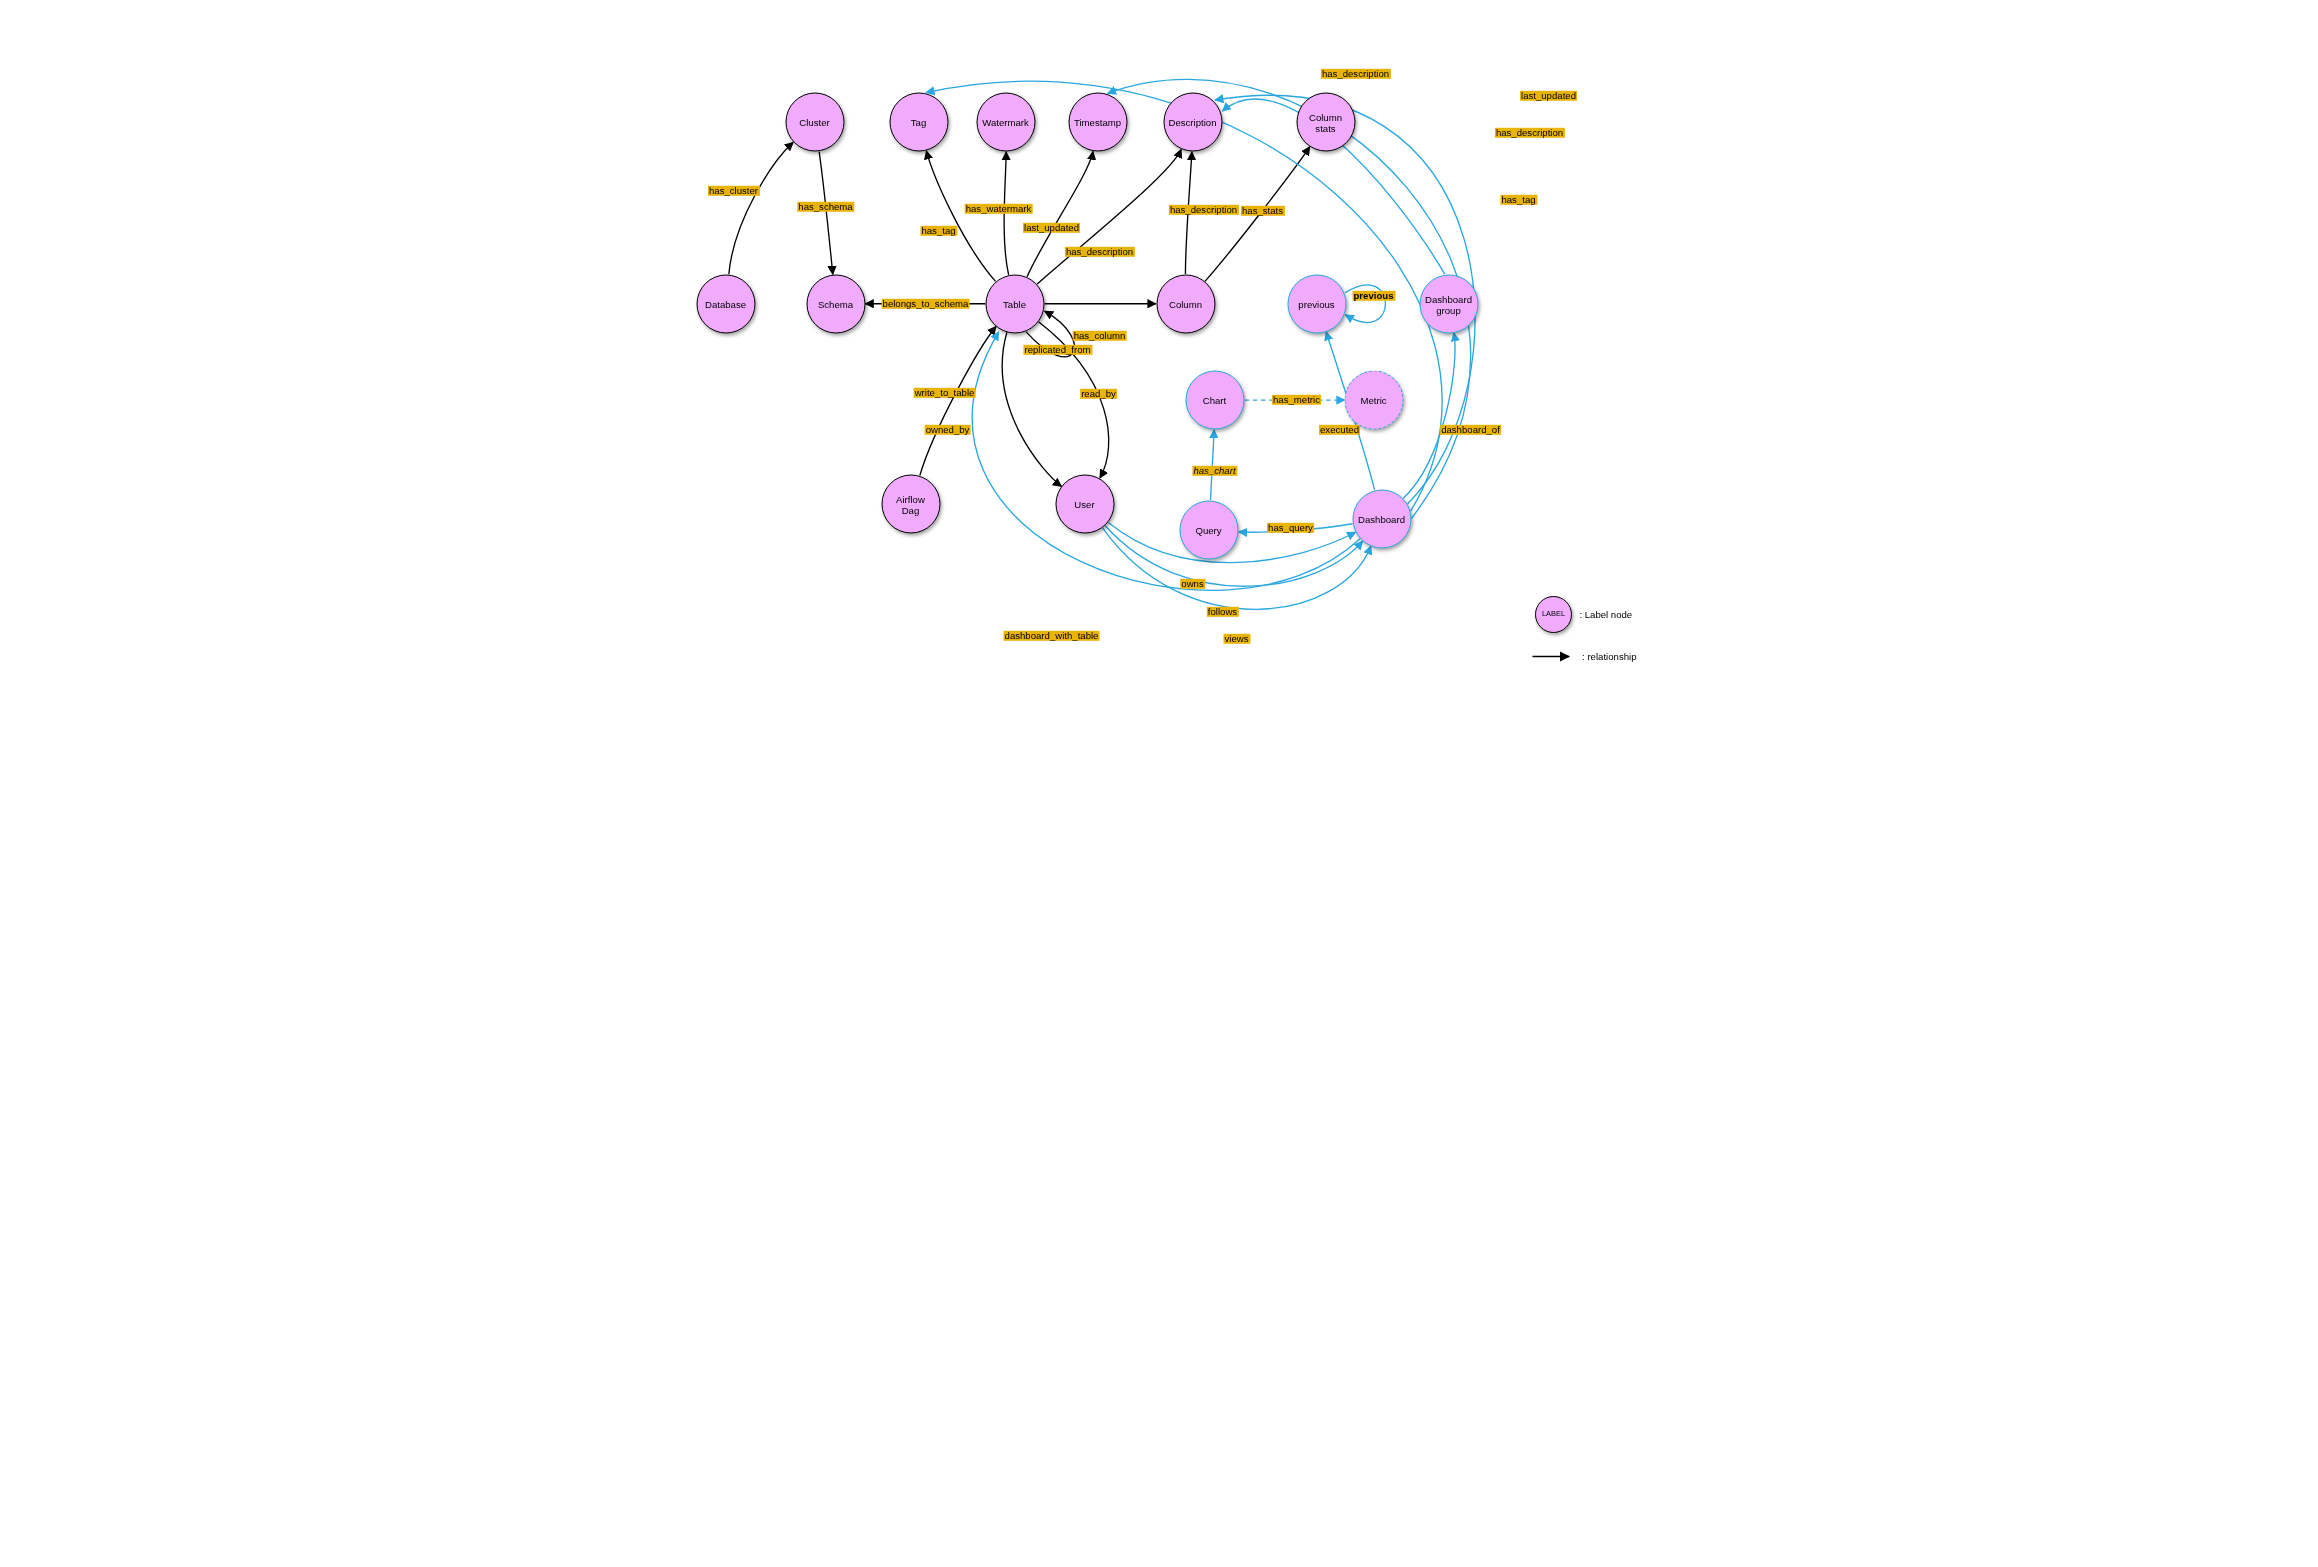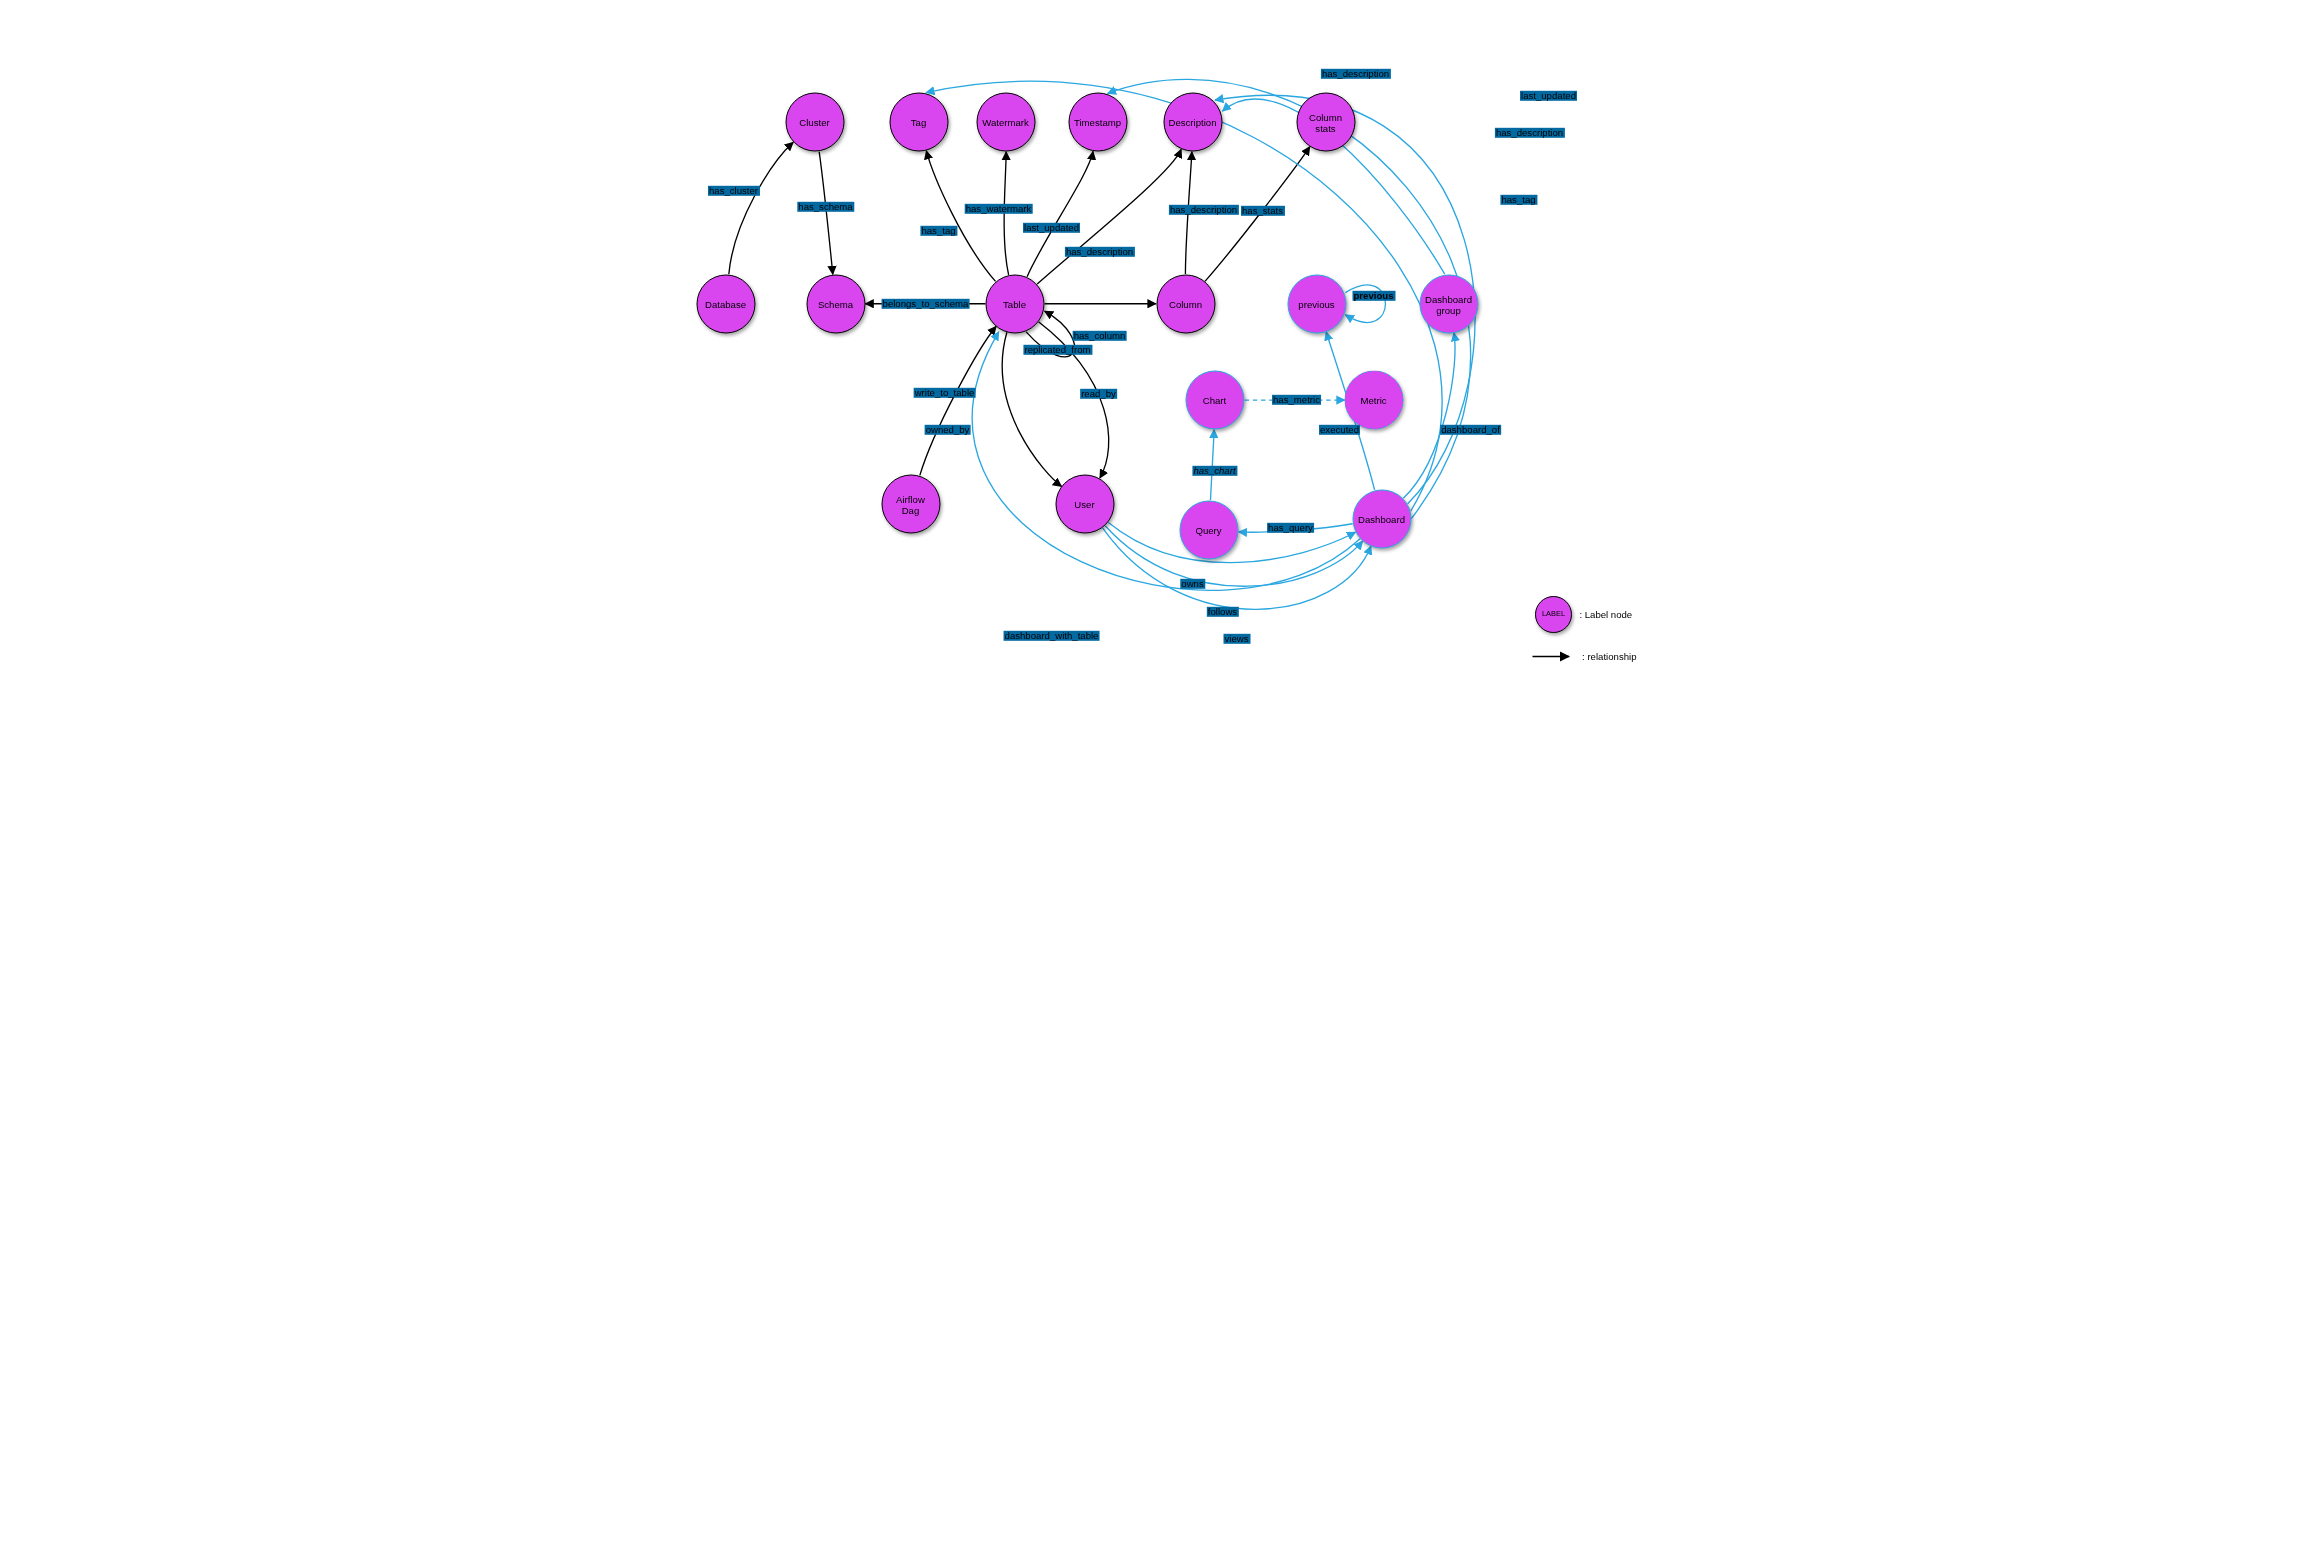--- a/index.html
+++ b/index.html
@@ -16,31 +16,31 @@
     height: 686px;
     margin: 0 auto;
     background: #ffffff;
   }
   svg { position: absolute; top: 0; left: 0; }
   .edge-label {
     position: absolute;
     font-size: 9.6px;
     color: #000;
     white-space: nowrap;
-    background: #0369a1;
+    background: #eab308;
     padding: 0 1.5px;
     line-height: 10.4px;
     transform: translate(-50%, -50%);
   }
   .node {
     position: absolute;
     width: 59px;
     height: 59px;
     border-radius: 50%;
-    background: #d946ef;
+    background: #f0abfc;
     border: 1.5px solid #000;
     box-shadow: 1.5px 2.2px 3.7px rgba(0,0,0,0.35);
     display: flex;
     align-items: center;
     justify-content: center;
     text-align: center;
     font-size: 9.6px;
     line-height: 11px;
     transform: translate(-50%, -50%);
     box-sizing: border-box;

